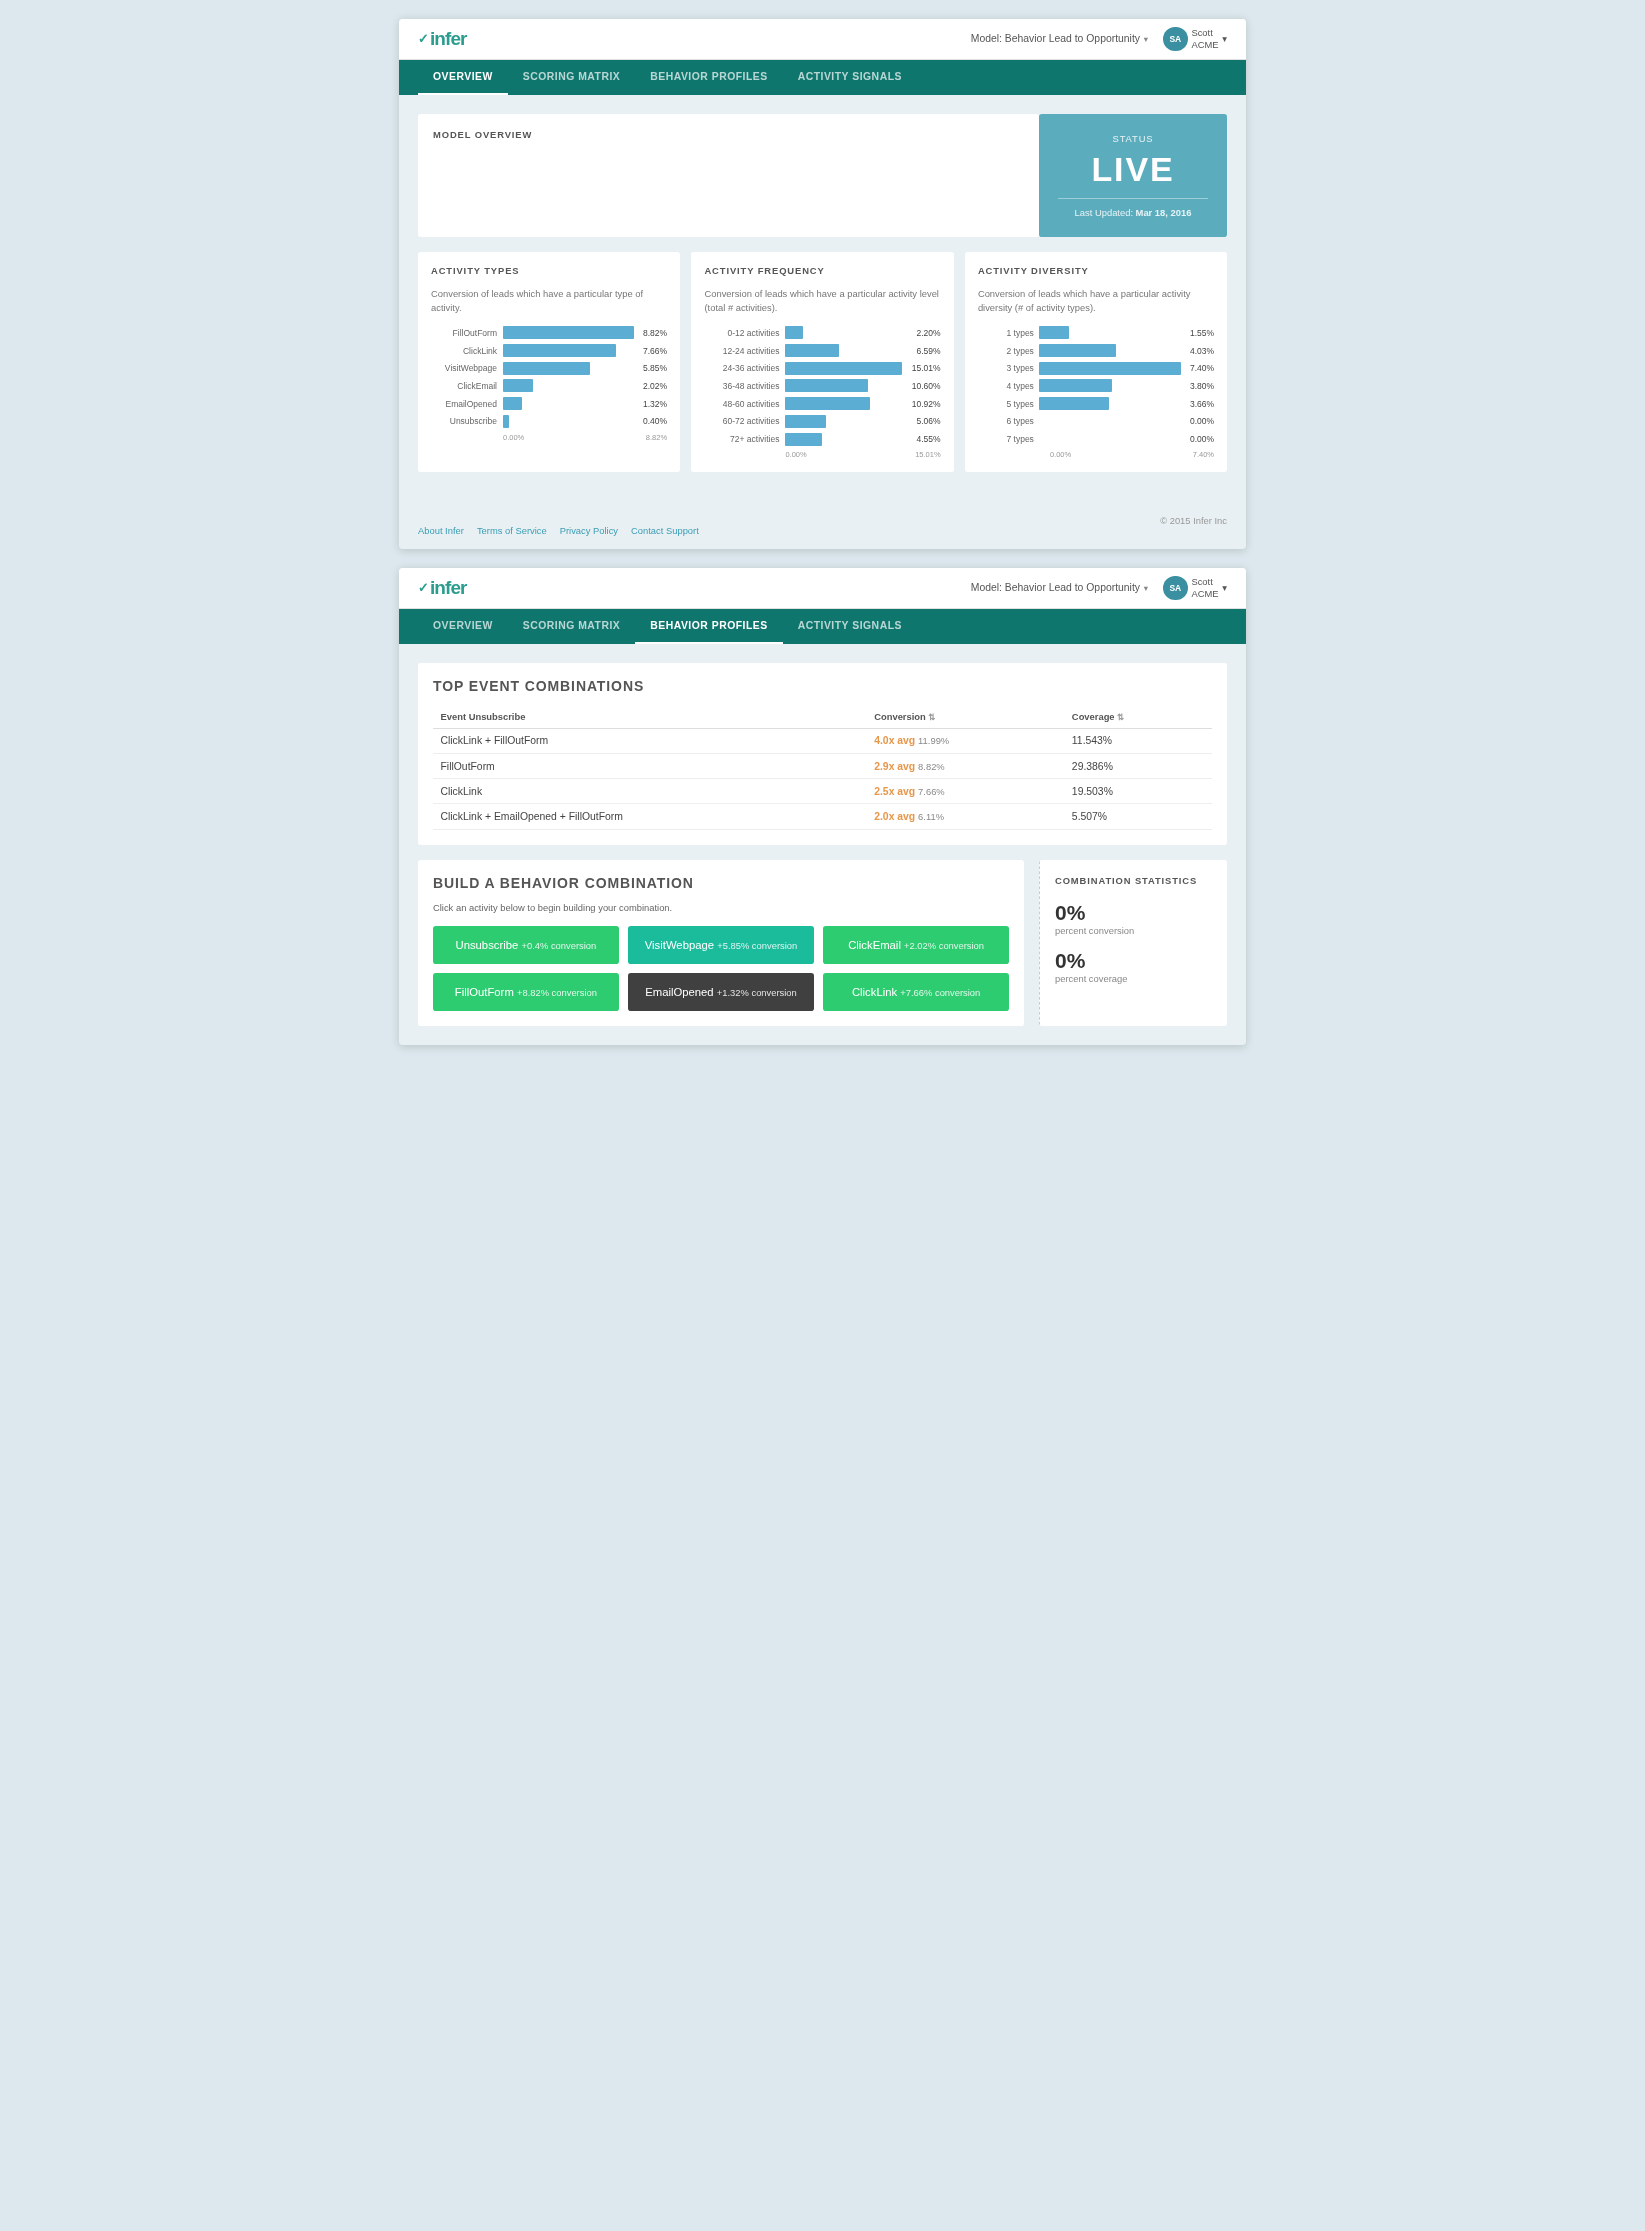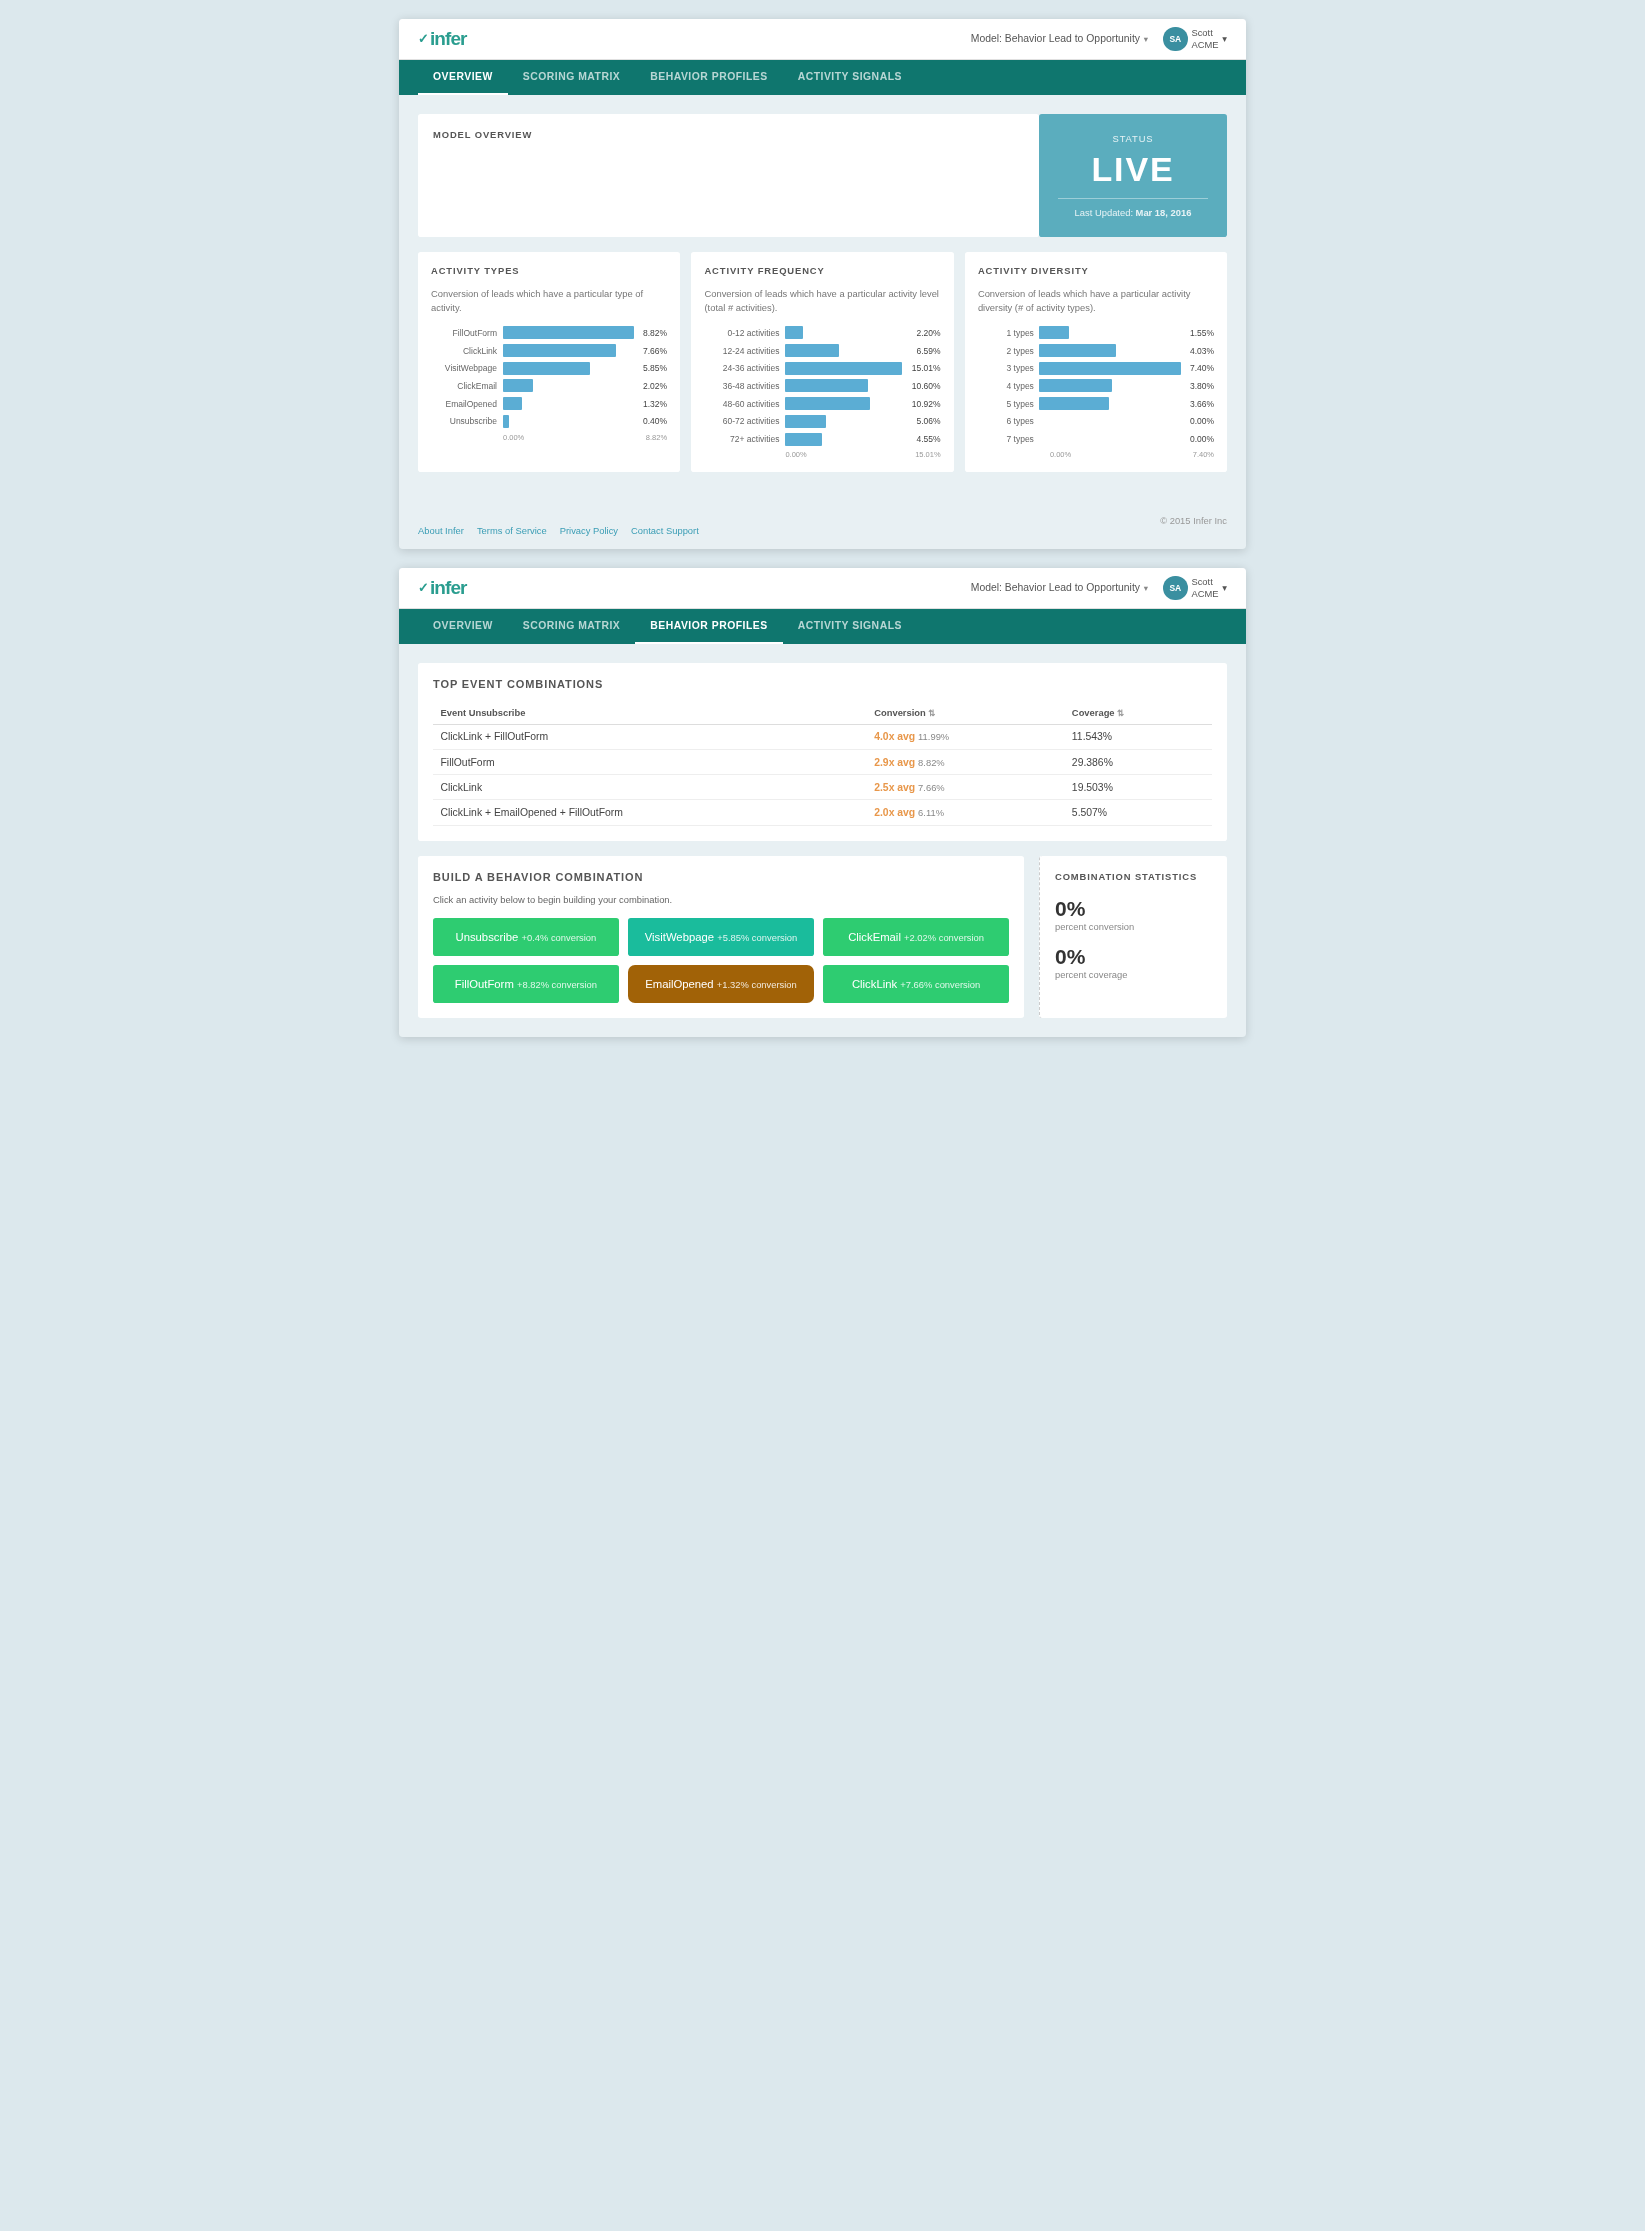--- a/index.html
+++ b/index.html
@@ -233,21 +233,21 @@
     }
 
     
     .table-card {
       background: #fff;
       border-radius: 2.8px;
       padding: 15px;
       margin-bottom: 15px;
     }
     .section-title {
-      font-size: 11px;
+      font-size: 14px;
       font-weight: bold;
       letter-spacing: 0.9px;
       color: #555;
       text-transform: uppercase;
       margin-bottom: 11.3px;
     }
     table.event-table {
       width: 100%;
       border-collapse: collapse;
       font-size: 10.4px;
@@ -668,21 +668,21 @@
       <span class="btn-conv">+5.85% conversion</span>
     </div>
             <div class="activity-btn" style="background: rgb(46, 204, 113);">
       <span class="btn-name">ClickEmail</span>
       <span class="btn-conv">+2.02% conversion</span>
     </div>
             <div class="activity-btn" style="background: rgb(46, 204, 113);">
       <span class="btn-name">FillOutForm</span>
       <span class="btn-conv">+8.82% conversion</span>
     </div>
-            <div class="activity-btn" style="background: #a16207; border-radius: 7px;">
+            <div class="activity-btn" style="background: #404040;">
       <span class="btn-name">EmailOpened</span>
       <span class="btn-conv">+1.32% conversion</span>
     </div>
             <div class="activity-btn" style="background: rgb(46, 204, 113);">
       <span class="btn-name">ClickLink</span>
       <span class="btn-conv">+7.66% conversion</span>
     </div>
           </div>
       </div>
       <div class="stats-card">

